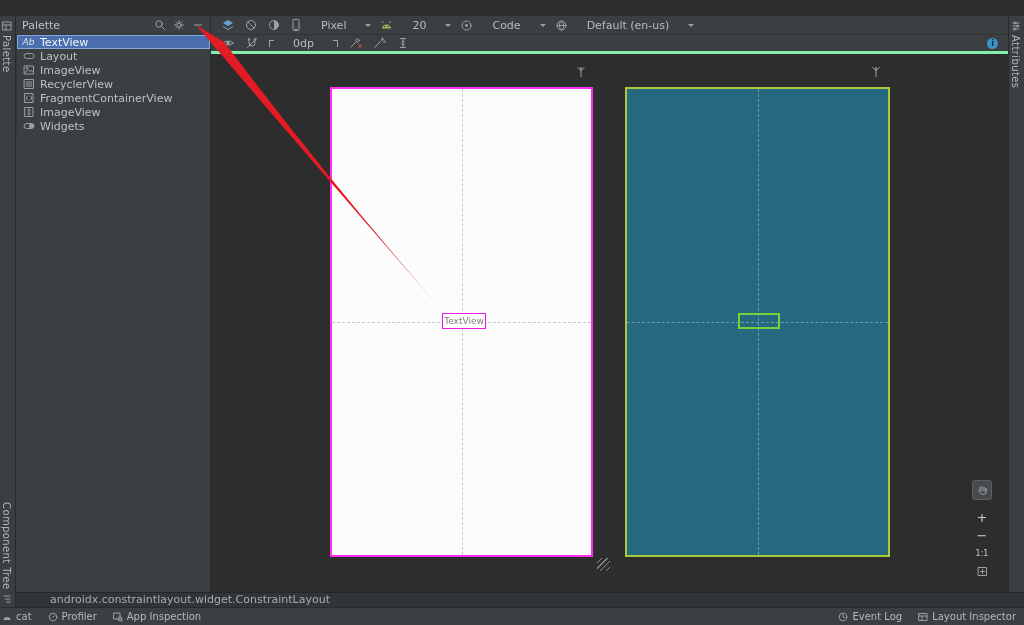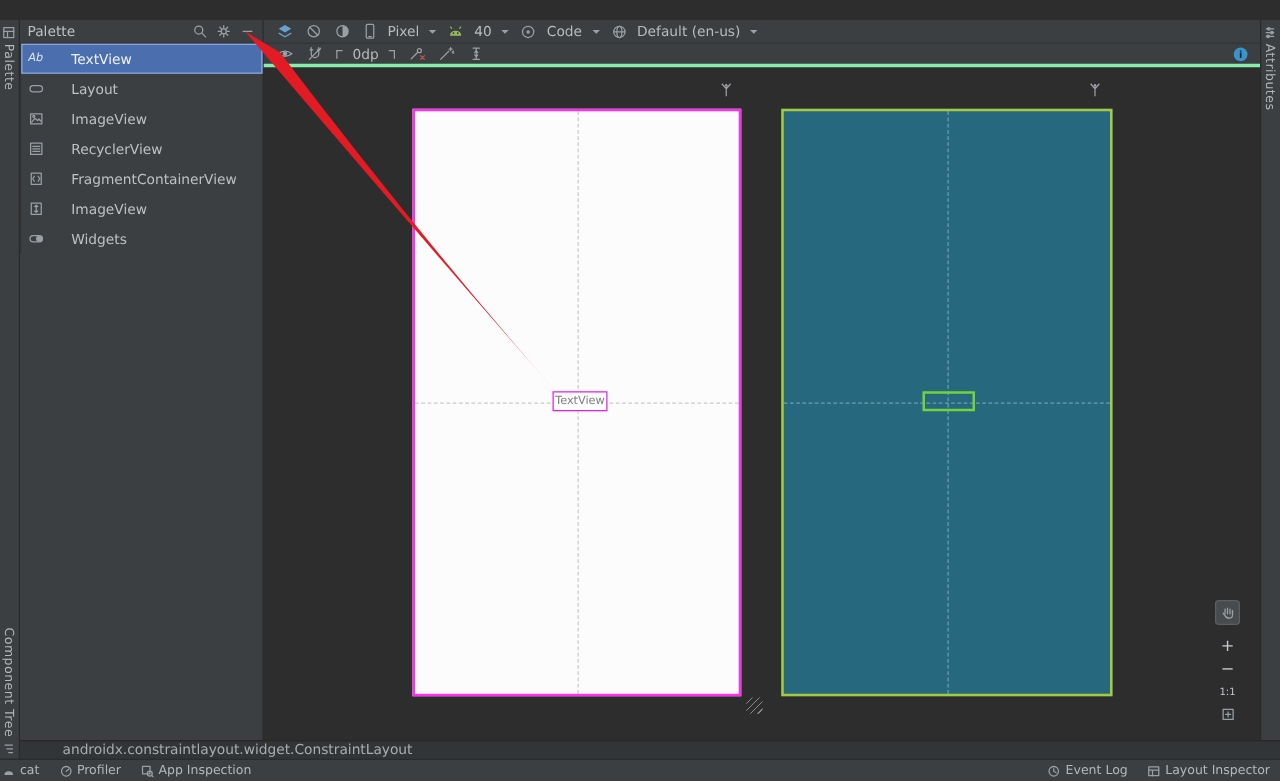--- a/index.html
+++ b/index.html
@@ -23,29 +23,29 @@
 
   
   .palette-panel{left:16px;top:16px;width:195px;height:576px;background:#3c3f41;border-right:1px solid #282a2b}
   .palette-header{height:19px;display:flex;align-items:center;padding:0 6px;border-bottom:1px solid #323537;color:#bdc1c4}
   .ph-icons{margin-left:auto;display:flex;align-items:center;gap:7px}
   .palette-body{display:flex;align-items:flex-start}
   .cat-col{width:72px}
   .comp-col{flex:1;border-left:1px solid #323537}
   .cat-item{height:17px;line-height:17px;padding-left:6px;color:#bdc1c4;cursor:default}
   .cat-item.selected{background:#2d4a6d;outline:1px solid #46688f;outline-offset:-1px;color:#e4e8ec}
-  .comp-row{display:flex;align-items:center;height:24px;padding-left:5px;gap:22px;color:#bdc1c4;cursor:default}
+  .comp-row{display:flex;align-items:center;height:14px;padding-left:5px;gap:5px;color:#bdc1c4;cursor:default}
   .comp-row .ci{width:13px;display:flex;justify-content:center;align-items:center}
   .comp-row.selected{background:#4b6eaf;outline:1px solid #8aa7dc;outline-offset:-1px;color:#f0f3f6}
   .ab-glyph{font-size:9px;font-style:italic;color:#dfe5ee;line-height:1}
 
   
   .toolbar1{left:211px;top:16px;width:797px;height:19px;background:#3c3f41;border-bottom:1px solid #313335;display:flex;align-items:center;gap:9px;padding:0 10px;color:#b8bcbf}
   .toolbar2{left:211px;top:35px;width:797px;height:19px;background:#3c3f41;border-bottom:3px solid #86efac;display:flex;align-items:center;gap:10px;padding:0 10px;color:#b8bcbf}
-  .tbtn{display:flex;align-items:center;gap:8px;background:none;border:none;color:#b8bcbf;font-size:11px;font-family:inherit;cursor:default;padding:0}
+  .tbtn{display:flex;align-items:center;gap:19px;background:none;border:none;color:#b8bcbf;font-size:11px;font-family:inherit;cursor:default;padding:0}
   .chev{width:0;height:0;border-left:3px solid transparent;border-right:3px solid transparent;border-top:3px solid #9aa0a6;margin-top:1px}
   .corner{width:5px;height:7px;border-top:1px solid #9aa0a6;display:inline-block}
   .cl{border-left:1px solid #9aa0a6}.cr{border-right:1px solid #9aa0a6}
   .info-dot{margin-left:auto;width:11px;height:11px;border-radius:50%;background:#3c93c9;display:flex;align-items:center;justify-content:center;color:#0e2a3a;font-size:8px;font-weight:bold}
 
   
   .surface{left:211px;top:54px;width:797px;height:538px;background:#2d2d2d}
   .design-canvas{position:absolute;left:119px;top:33px;width:263px;height:470px;background:#fcfcfc;border:2px solid #ff2ef0}
   .blueprint-canvas{position:absolute;left:414px;top:33px;width:265px;height:470px;background:#26697e;border:2px solid #a6c93d}
   .cross-v{position:absolute;left:50%;top:0;bottom:0;border-left:1px dashed rgba(0,0,0,.20)}
@@ -214,21 +214,21 @@
       <span>Pixel</span>
       <span class="chev"></span>
     </button>
     <button class="tbtn">
       <svg width="13" height="12" viewBox="0 0 13 12">
           <path d="M2 9.5 a4.5 4 0 0 1 9 0 z" fill="#97b95c"></path>
           <path d="M3.5 4 L2.3 2.3 M9.5 4 L10.7 2.3" stroke="#97b95c" fill="none"></path>
           <circle cx="4.8" cy="7.4" r=".7" fill="#2d2f31"></circle>
           <circle cx="8.2" cy="7.4" r=".7" fill="#2d2f31"></circle>
         </svg>
-      <span>40</span>
+      <span>20</span>
       <span class="chev"></span>
     </button>
     <button class="tbtn">
       <svg class="si" width="13" height="13" viewBox="0 0 13 13">
           <circle cx="6.5" cy="6.5" r="4.5"></circle>
           <circle cx="6.5" cy="6.5" r="1.4" fill="#9aa0a6" stroke="none"></circle>
         </svg>
       <span>Code</span>
       <span class="chev"></span>
     </button>

